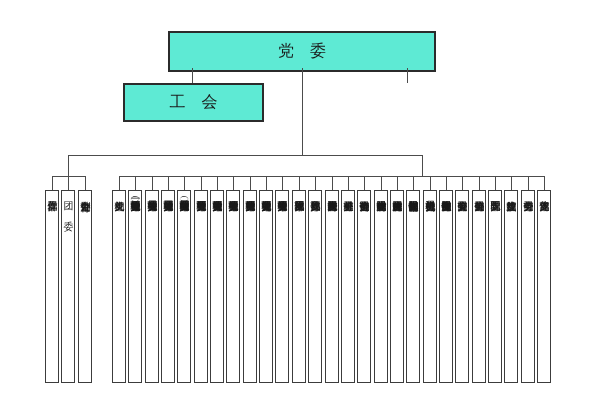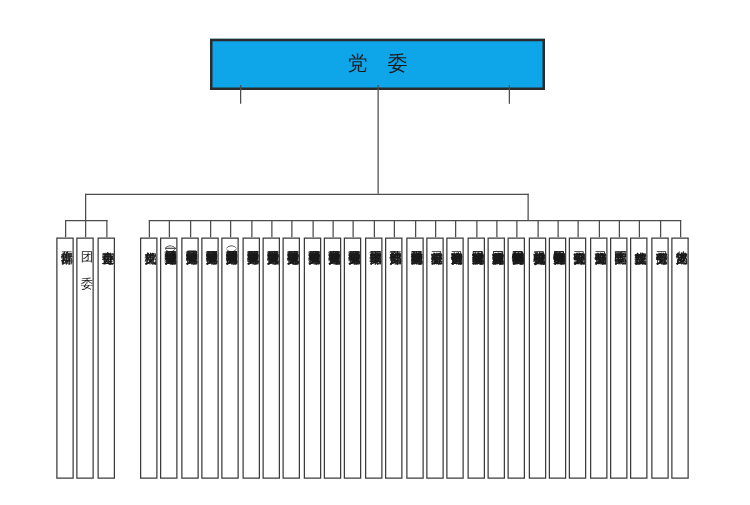--- a/index.html
+++ b/index.html
@@ -1,41 +1,42 @@
 <!DOCTYPE html>
 <html><head>
 <meta charset="utf-8">
 <style>
   html,body{margin:0;padding:0;background:#ffffff;}
   .canvas{
     position:relative;width:600px;height:404px;background:#ffffff;
     font-family:"Liberation Serif", serif;color:#1a1a1a;overflow:hidden;
   }
   .node{
-    position:absolute;border:2px solid #2b2b2b;background:#0ea5e9;
+    position:absolute;border:2px solid #2b2b2b;background:#5eead4;
     display:flex;align-items:center;justify-content:center;
     font-size:16px;white-space:pre;
   }
   .node-root{left:168px;top:31px;width:264px;height:37px;}
   .node-union{left:123px;top:83px;width:137px;height:35px;}
   .node-disc{left:342px;top:83px;width:160px;height:35px;}
   .line{position:absolute;background:#4c4c4c;}
   .col{
     position:absolute;top:190px;width:14px;height:193px;
     border:1px solid #3c3c3c;background:#ffffff;box-sizing:border-box;
     writing-mode:vertical-rl;text-orientation:mixed;
     font-size:10px;line-height:12px;padding-top:2px;
     overflow:hidden;white-space:pre-wrap;
   }
 </style>
 </head>
 <body>
 
 <div class="canvas">
   <div class="node node-root">党　委</div>
+  <div class="node node-union">工　会</div>
   <div id="connectors">
       <div class="line" style="left: 302px; top: 68px; width: 1px; height: 87px;"></div>
       <div class="line" style="left: 192px; top: 68px; width: 1px; height: 15px;"></div>
       <div class="line" style="left: 407px; top: 68px; width: 1px; height: 15px;"></div>
       <div class="line" style="left: 68px; top: 155px; width: 355px; height: 1px;"></div>
       <div class="line" style="left: 68px; top: 155px; width: 1px; height: 21px;"></div>
       <div class="line" style="left: 422px; top: 155px; width: 1px; height: 21px;"></div>
       <div class="line" style="left: 52px; top: 176px; width: 1px; height: 14px;"></div>
       <div class="line" style="left: 68px; top: 176px; width: 1px; height: 14px;"></div>
       <div class="line" style="left: 85px; top: 176px; width: 1px; height: 14px;"></div>

